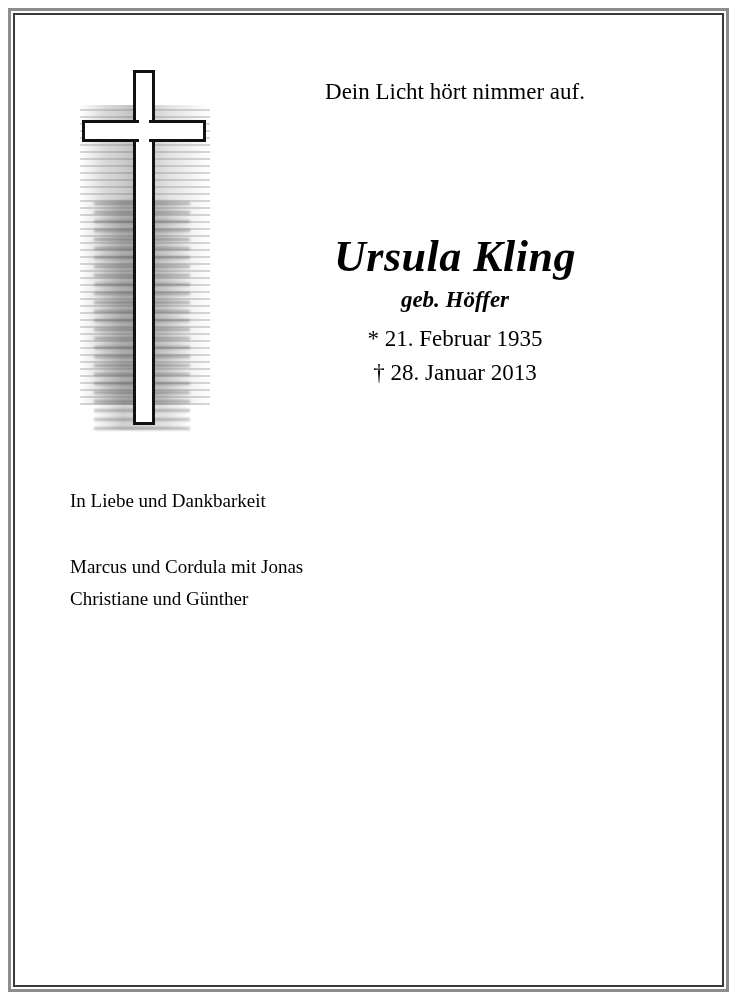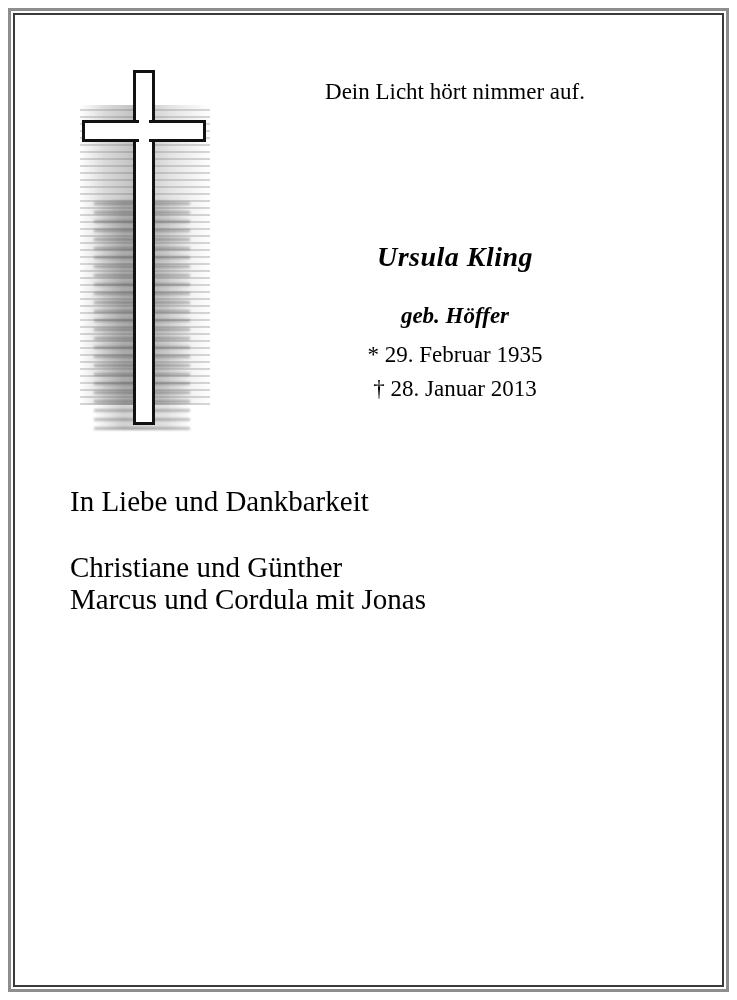--- a/index.html
+++ b/index.html
@@ -140,45 +140,45 @@
   }
 
   .name-block {
     position: absolute;
     left: 225px;
     top: 215px;
     width: 430px;
     text-align: center;
   }
   .deceased-name {
-    font-size: 28px;
+    font-size: 44px;
     font-weight: bold;
     font-style: italic;
     letter-spacing: 0.5px;
     line-height: 54px;
   }
   .maiden-name {
     font-size: 23px;
     font-style: italic;
     font-weight: bold;
     line-height: 32px;
-    margin-top: 16px;
+    margin-top: 0;
   }
   .dates {
     font-size: 23px;
     line-height: 34px;
     margin-top: 6px;
   }
 
   .body-text {
     position: absolute;
     left: 55px;
     top: 470px;
     width: 600px;
-    font-size: 29px;
+    font-size: 19px;
     line-height: 32px;
   }
   .para {
     margin: 0 0 34px 0;
   }
   .para div {
     white-space: nowrap;
   }
 </style>
 </head>
@@ -198,32 +198,32 @@
       <div class="cross-vert-inner"></div>
       <div class="cross-horz-inner"></div>
     </div>
 
     <div class="epitaph">Dein Licht hört nimmer auf.</div>
 
     <div class="name-block">
       <div class="deceased-name">Ursula Kling</div>
       <div class="maiden-name">geb. Höffer</div>
       <div class="dates">
-        <div>* 29. Februar 1935</div>
+        <div>* 21. Februar 1935</div>
         <div>† 28. Januar 2013</div>
       </div>
     </div>
 
     <div class="body-text">
       <div class="para">
         <div>In Liebe und Dankbarkeit</div>
       </div>
 
       <div class="para">
+        <div>Marcus und Cordula mit Jonas</div>
         <div>Christiane und Günther</div>
-        <div>Marcus und Cordula mit Jonas</div>
       </div>
 
 
     </div>
 
   </div>
 </div>
 
 </body></html>

